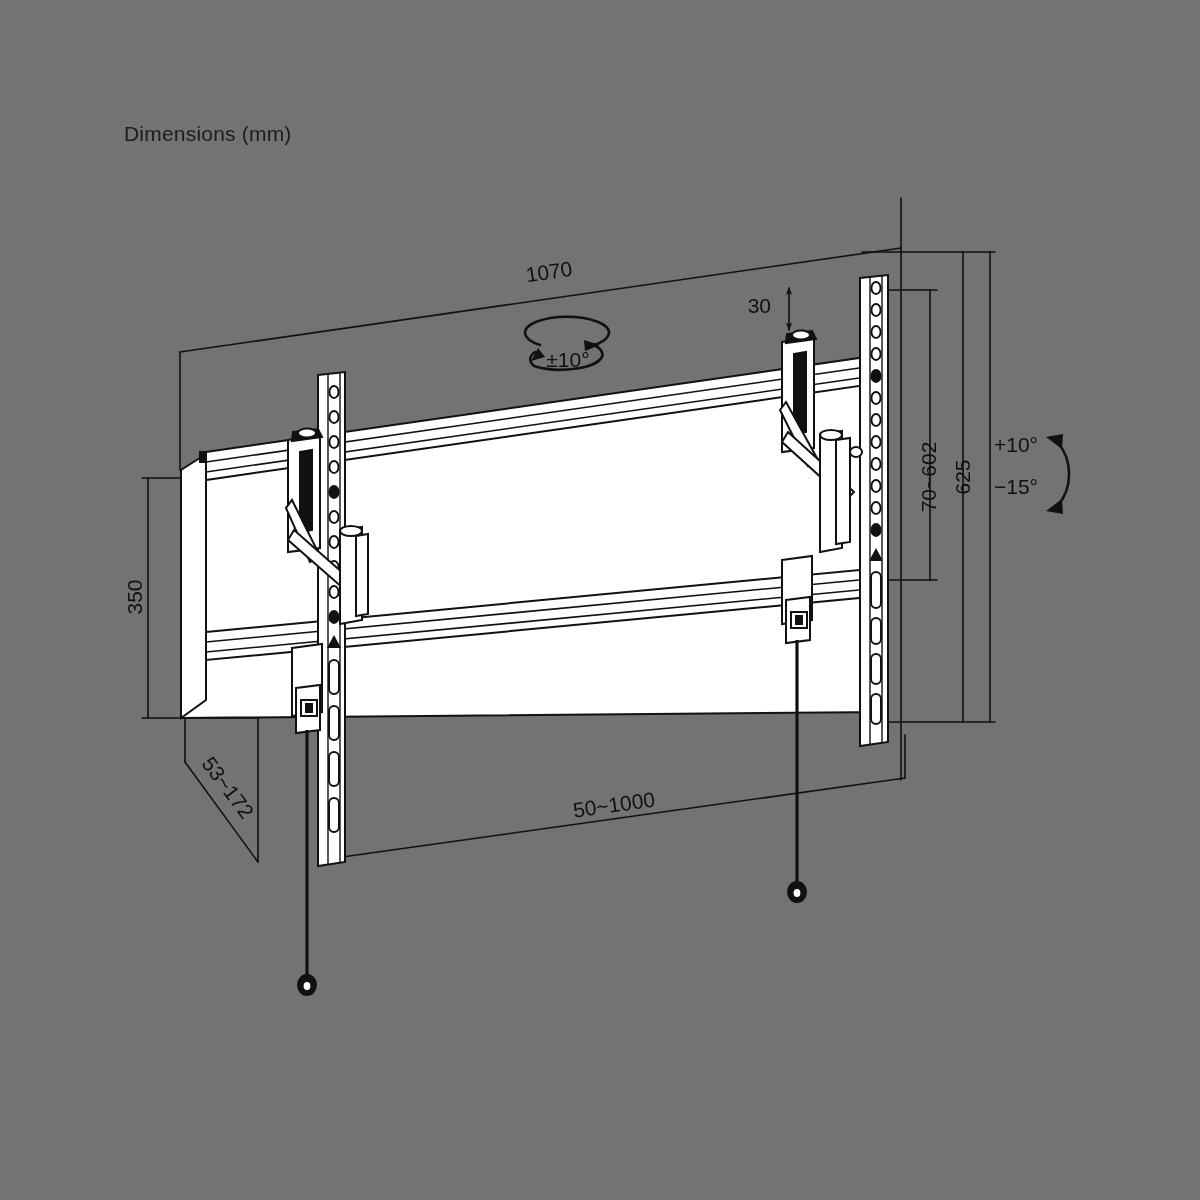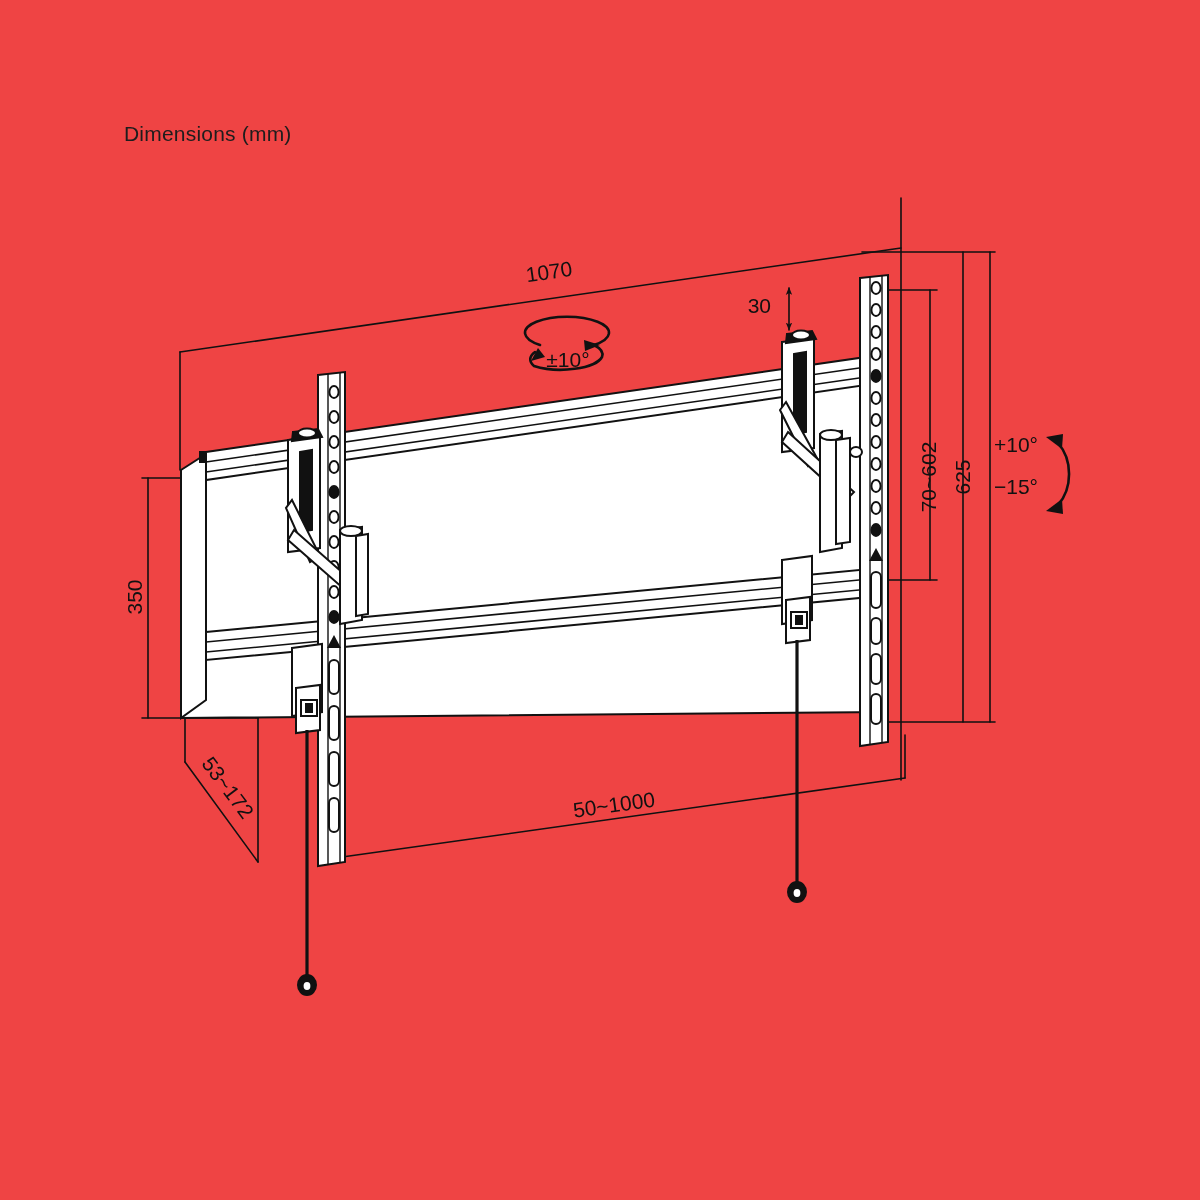--- a/index.html
+++ b/index.html
@@ -9,21 +9,21 @@
     background: #ffffff;
   }
   body {
     font-family: "Liberation Sans", sans-serif;
     color: #1a1a1a;
   }
   #page {
     position: relative;
     width: 1200px;
     height: 1200px;
-    background: #ef4444;
+    background: #737373;
     overflow: hidden;
   }
   #title {
     position: absolute;
     left: 124px;
     top: 122px;
     font-size: 21px;
     font-weight: 400;
     letter-spacing: 0.2px;
     color: #1d1d1d;

